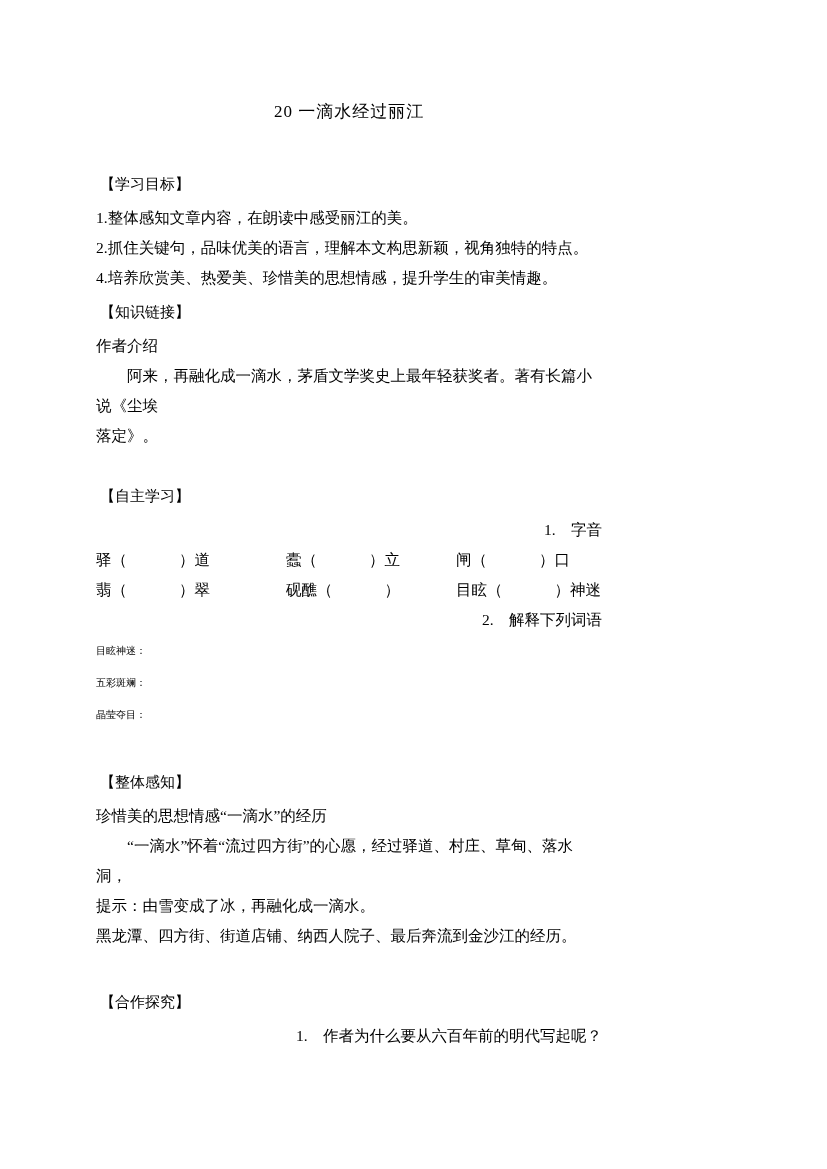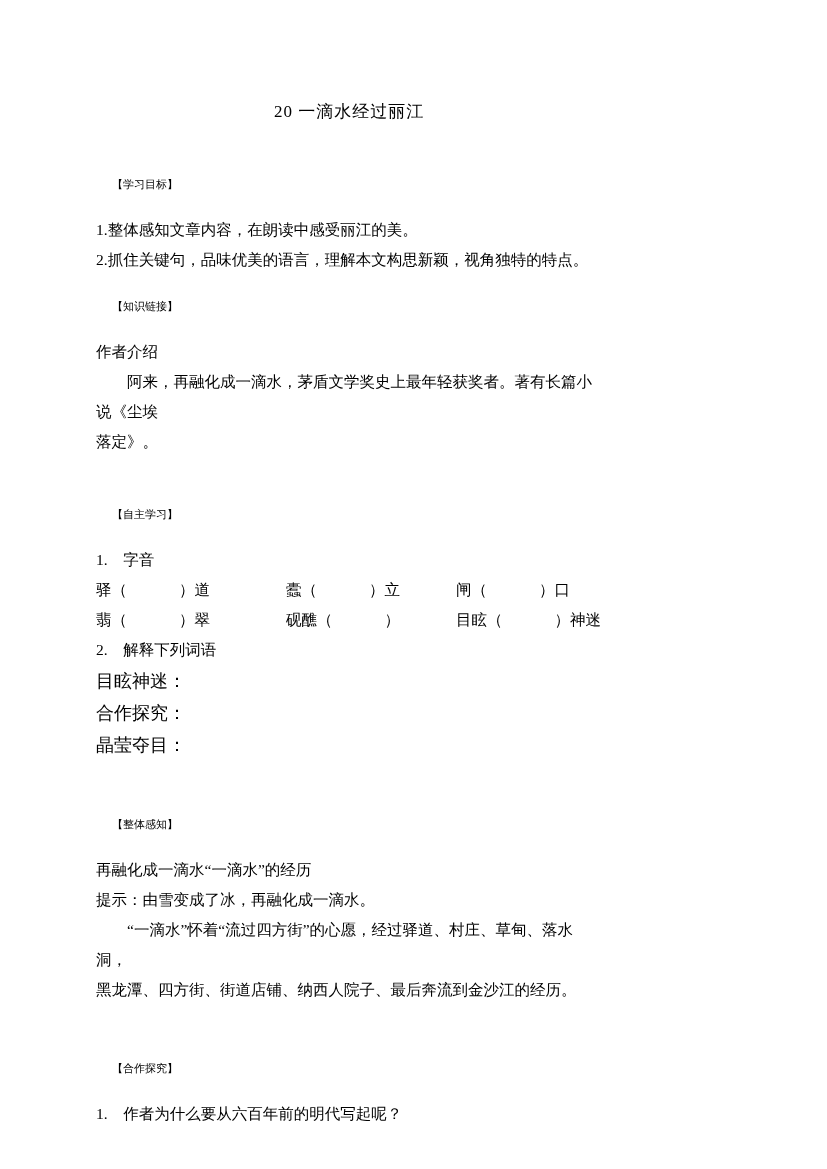--- a/index.html
+++ b/index.html
@@ -22,23 +22,23 @@
     padding: 100px 96px 60px 96px;
   }
   .doc-title {
     text-align: center;
     font-size: 17px;
     letter-spacing: 1px;
     margin: 0 0 46px 0;
     font-weight: normal;
   }
   .sec-head {
-    font-size: 11px;
+    font-size: 15px;
     line-height: 30px;
-    margin: 16px;
+    margin: 4px;
   }
   .line {
     font-size: 15.5px;
     line-height: 30px;
     margin: 0;
     white-space: pre-wrap;
   }
   .indent {
     text-indent: 2em;
   }
@@ -57,39 +57,41 @@
   }
   .blank-paren .blank {
     display: inline-block;
     width: 52px;
   }
   .num-item {
     font-size: 15.5px;
     line-height: 30px;
     margin: 0;
     white-space: pre;
+    text-align: right;
   }
   .term {
-    font-size: 18px;
+    font-size: 10px;
     line-height: 32px;
     margin: 0;
   }
   .sec-block { margin: 0; }
 </style>
 </head>
 <body>
 
 <div class="page">
 
   <div class="doc-title">20  一滴水经过丽江</div>
 
   <div class="sec-block">
     <p class="sec-head">【学习目标】</p>
     <p class="line">1.整体感知文章内容，在朗读中感受丽江的美。</p>
     <p class="line">2.抓住关键句，品味优美的语言，理解本文构思新颖，视角独特的特点。</p>
+    <p class="line">4.培养欣赏美、热爱美、珍惜美的思想情感，提升学生的审美情趣。</p>
   </div>
 
   <div class="sec-block">
     <p class="sec-head">【知识链接】</p>
     <p class="line">作者介绍</p>
     <p class="line indent">阿来，再融化成一滴水，茅盾文学奖史上最年轻获奖者。著有长篇小说《尘埃</p>
     <p class="line">落定》。</p>
   </div>
 
   <div class="gap-md"></div>
@@ -105,31 +107,31 @@
     </div>
 
     <div class="word-row">
       <span class="word-cell blank-paren" style="width:190px"><span>翡</span>（<span class="blank"></span>）<span>翠</span></span>
       <span class="word-cell blank-paren" style="width:170px"><span>砚醮</span>（<span class="blank"></span>）<span></span></span>
       <span class="word-cell blank-paren"><span>目眩</span>（<span class="blank"></span>）<span>神迷</span></span>
     </div>
 
     <p class="num-item">2.　解释下列词语</p>
     <p class="term">目眩神迷：</p>
-    <p class="term">合作探究：</p>
+    <p class="term">五彩斑斓：</p>
     <p class="term">晶莹夺目：</p>
   </div>
 
   <div class="gap-lg"></div>
 
   <div class="sec-block">
     <p class="sec-head">【整体感知】</p>
-    <p class="line">再融化成一滴水“一滴水”的经历</p>
+    <p class="line">珍惜美的思想情感“一滴水”的经历</p>
+    <p class="line indent">“一滴水”怀着“流过四方街”的心愿，经过驿道、村庄、草甸、落水洞，</p>
     <p class="line">提示：由雪变成了冰，再融化成一滴水。</p>
-    <p class="line indent">“一滴水”怀着“流过四方街”的心愿，经过驿道、村庄、草甸、落水洞，</p>
     <p class="line">黑龙潭、四方街、街道店铺、纳西人院子、最后奔流到金沙江的经历。</p>
   </div>
 
   <div class="gap-lg"></div>
 
   <div class="sec-block">
     <p class="sec-head">【合作探究】</p>
     <p class="num-item">1.　作者为什么要从六百年前的明代写起呢？</p>
   </div>
 

